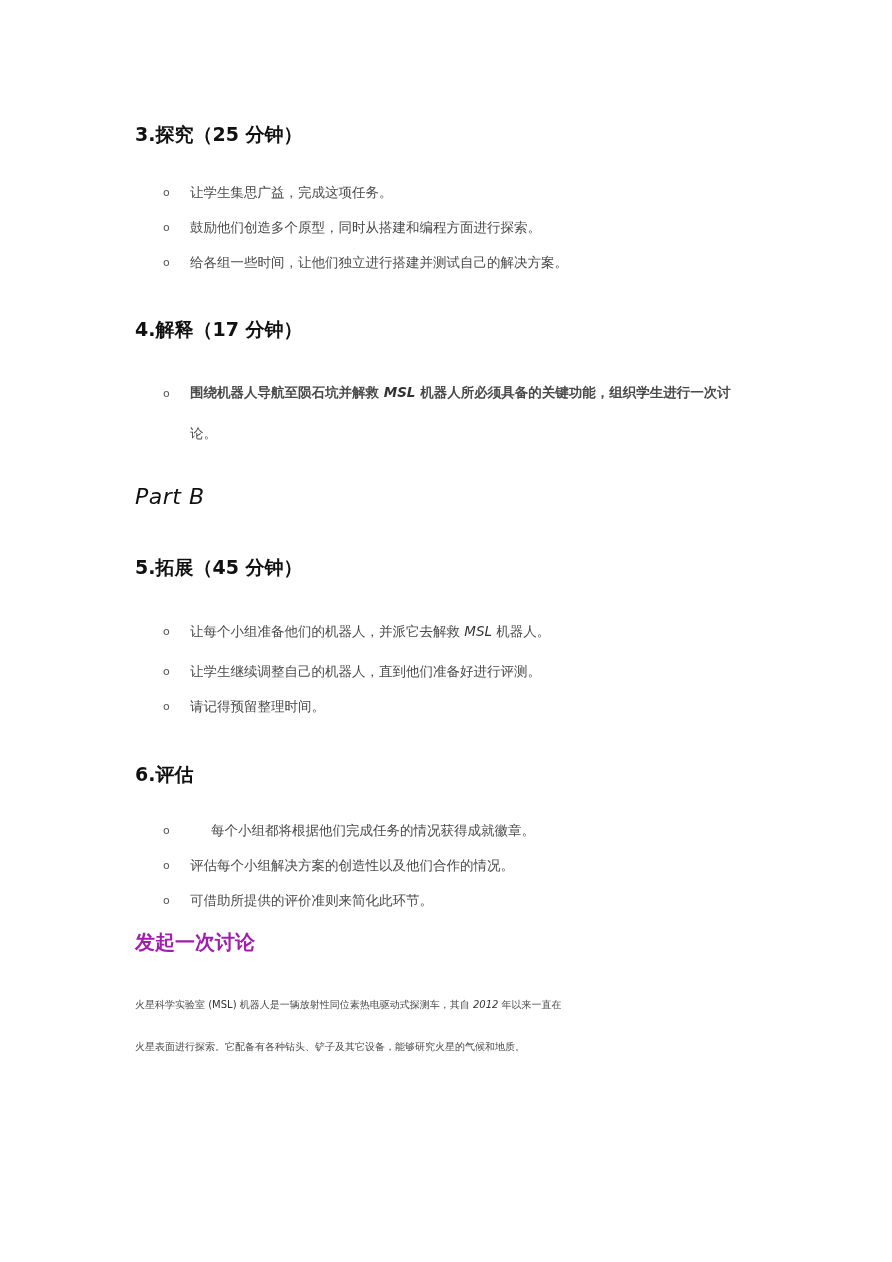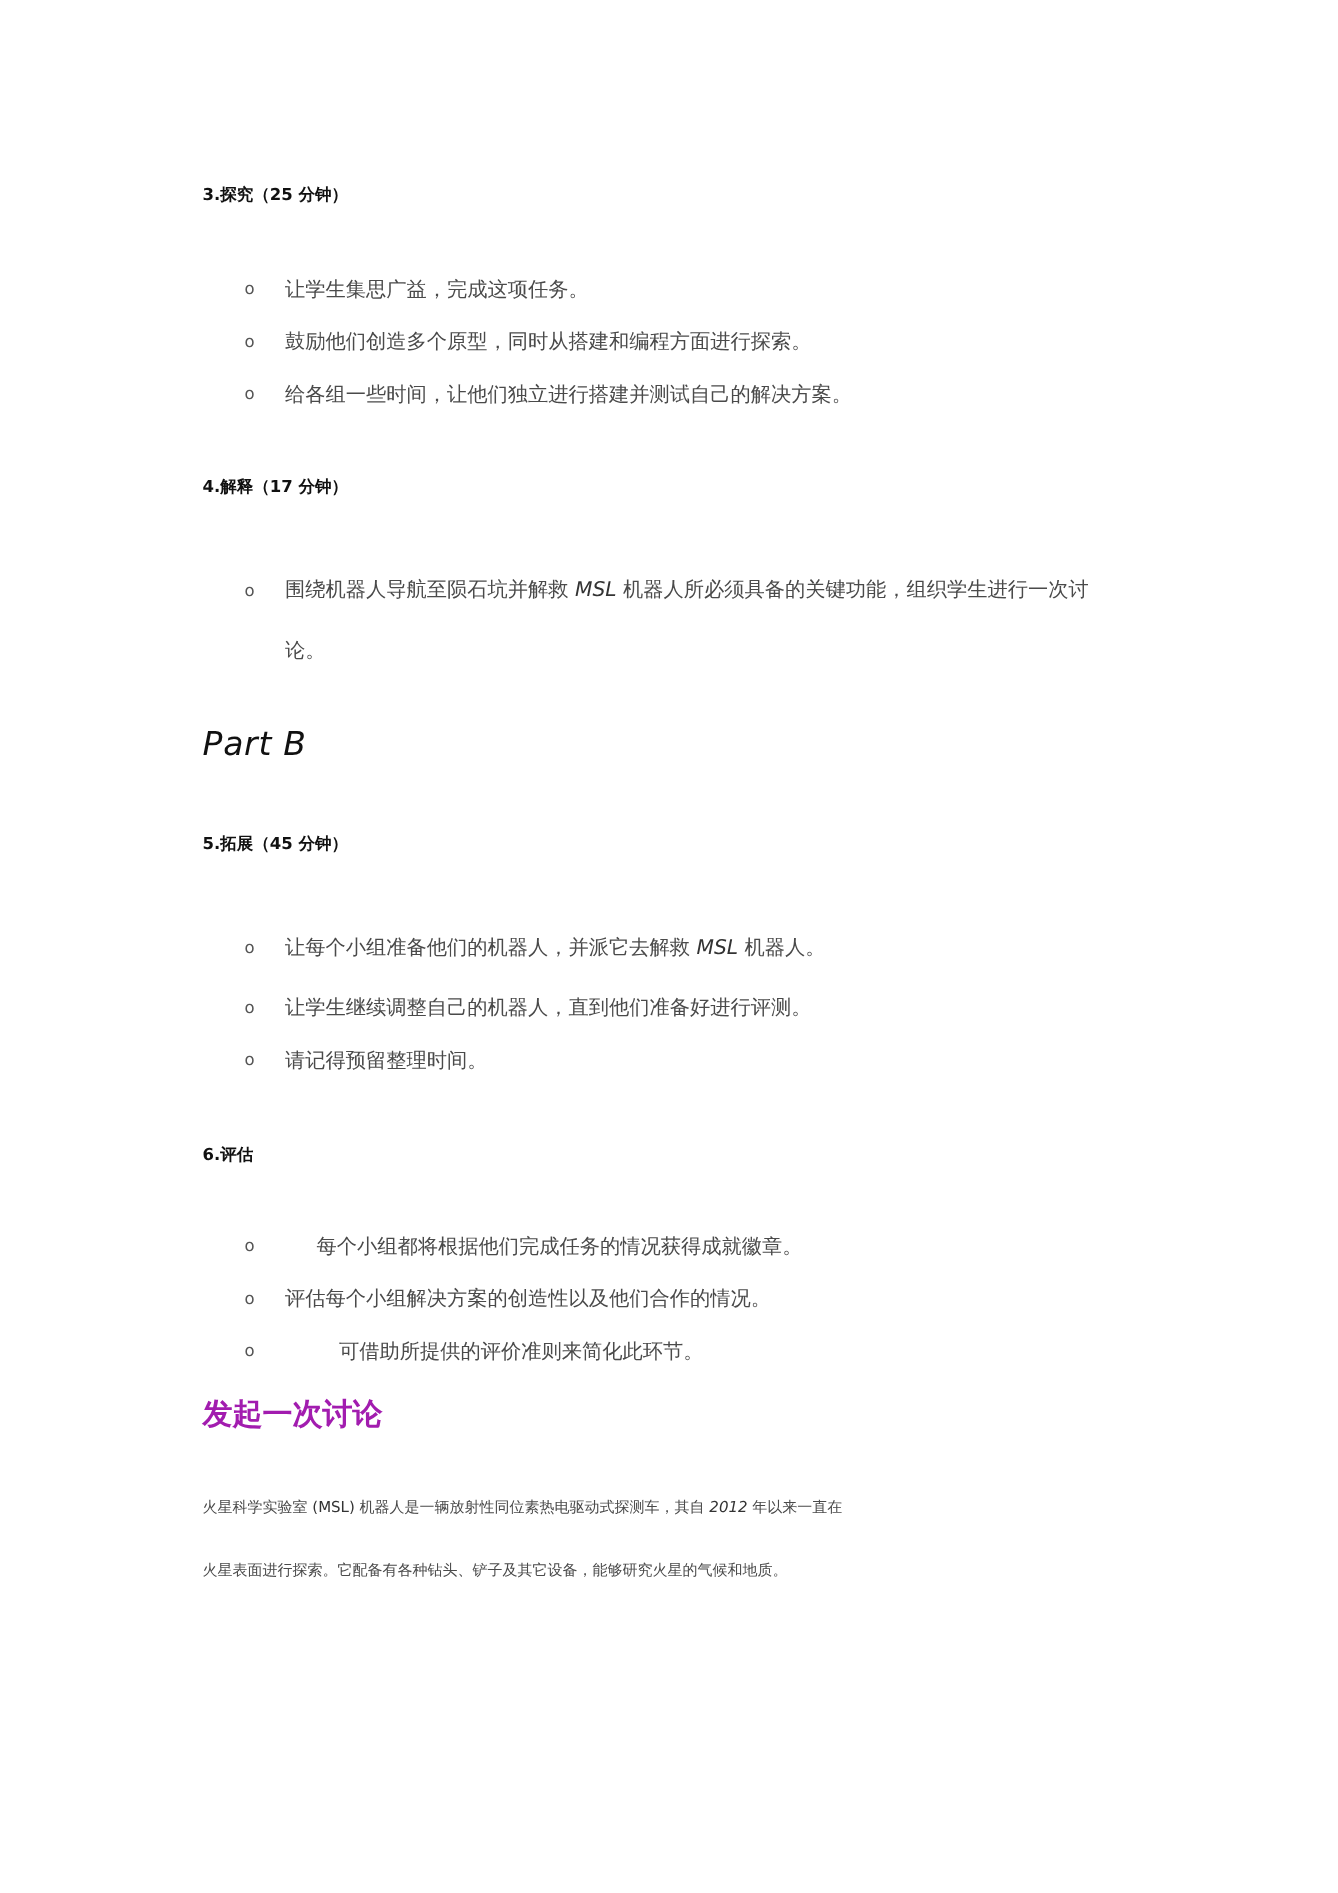--- a/index.html
+++ b/index.html
@@ -12,21 +12,21 @@
       height: 1262px;
       position: relative;
       overflow: hidden;
       font-family: "DejaVu Serif", serif;
       color: #444444;
     }
     .abs { position: absolute; white-space: nowrap; }
     .sec-heading {
       font-family: "DejaVu Sans", sans-serif;
       font-weight: bold;
-      font-size: 11px;
+      font-size: 19px;
       color: #111111;
     }
     .bullet {
       font-family: "DejaVu Sans", sans-serif;
       font-size: 11px;
       color: #555555;
     }
     .item {
       font-family: "DejaVu Serif", serif;
       font-size: 13.5px;
@@ -66,21 +66,21 @@
 
 <div class="abs bullet" style="left:163px; top:221px;">o</div>
 <div class="abs item" style="left:190px; top:219px;">鼓励他们创造多个原型，同时从搭建和编程方面进行探索。</div>
 
 <div class="abs bullet" style="left:163px; top:256px;">o</div>
 <div class="abs item" style="left:190px; top:254px;">给各组一些时间，让他们独立进行搭建并测试自己的解决方案。</div>
 
 <div class="abs sec-heading" style="left:135px; top:317px;">4.解释（17 分钟）</div>
 
 <div class="abs bullet" style="left:163px; top:387px;">o</div>
-<div class="abs item" style="left:190px; top:384px;">
+<div class="abs item" style="left:190px; top:384px;font-weight:bold;">
   <span>围绕机器人导航至陨石坑并解救 </span><span class="latin">MSL</span><span> 机器人所必须具备的关键功能，组织学生进行一次讨</span>
 </div>
 <div class="abs item" style="left:190px; top:425px;">论。</div>
 
 <div class="abs part-title" style="left:135px; top:484px;">Part B</div>
 
 <div class="abs sec-heading" style="left:135px; top:555px;">5.拓展（45 分钟）</div>
 
 <div class="abs bullet" style="left:163px; top:625px;">o</div>
 <div class="abs item" style="left:190px; top:623px;">
@@ -95,20 +95,20 @@
 
 <div class="abs sec-heading" style="left:135px; top:762px;">6.评估</div>
 
 <div class="abs bullet" style="left:163px; top:824px;">o</div>
 <div class="abs item" style="left:190px; top:822px;margin-left:21px;">每个小组都将根据他们完成任务的情况获得成就徽章。</div>
 
 <div class="abs bullet" style="left:163px; top:859px;">o</div>
 <div class="abs item" style="left:190px; top:857px;">评估每个小组解决方案的创造性以及他们合作的情况。</div>
 
 <div class="abs bullet" style="left:163px; top:894px;">o</div>
-<div class="abs item" style="left:190px; top:892px;margin-left:36px;">可借助所提供的评价准则来简化此环节。</div>
+<div class="abs item" style="left:190px; top:892px;">可借助所提供的评价准则来简化此环节。</div>
 
 <div class="abs big-heading" style="left:135px; top:929px;">发起一次讨论</div>
 
 <div class="abs para" style="left:135px; top:998px;">
   <span>火星科学实验室 </span><span class="latin" style="font-style:normal;">(MSL)</span><span> 机器人是一辆放射性同位素热电驱动式探测车，其自 </span><span class="latin">2012</span><span> 年以来一直在</span>
 </div>
 <div class="abs para" style="left:135px; top:1040px;">火星表面进行探索。它配备有各种钻头、铲子及其它设备，能够研究火星的气候和地质。</div>
 
 </body></html>

